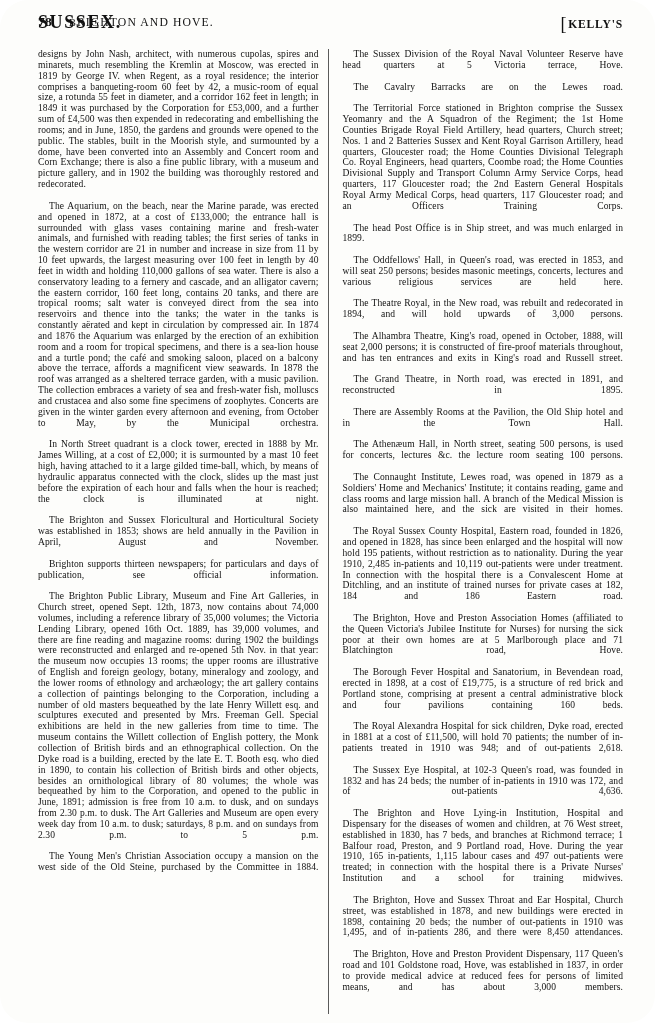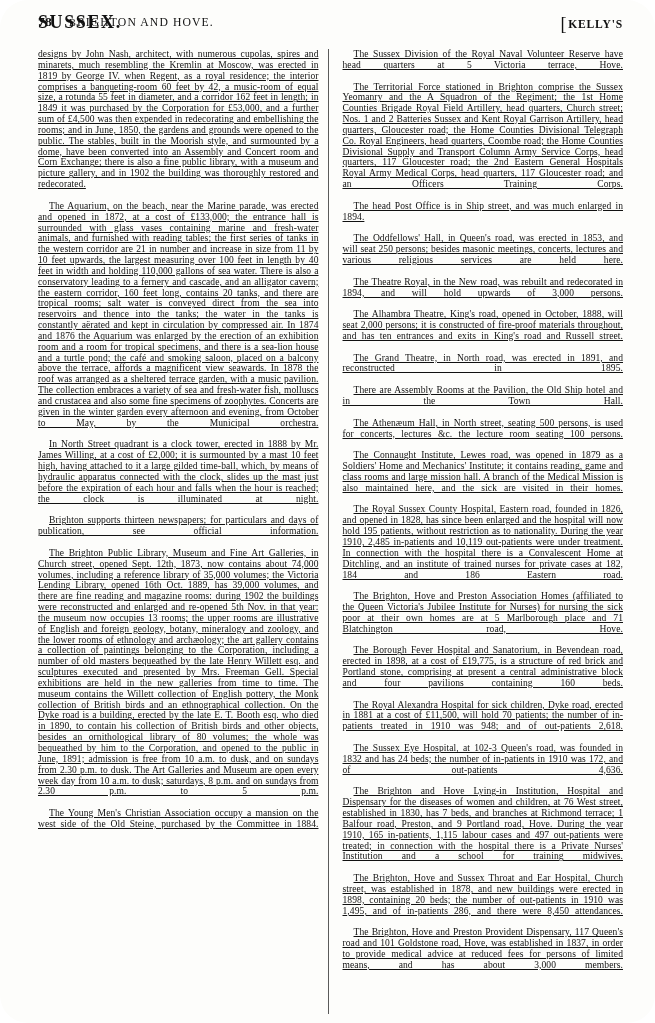--- a/index.html
+++ b/index.html
@@ -69,21 +69,20 @@
     font-weight: normal;
     vertical-align: -2px;
     margin-right: 1px;
   }
 
   
   .columns {
     display: flex;
     margin-top: 9px;
     height: 965px;
-    text-decoration: underline;
   }
   .col {
     width: 288px;
     font-size: 9.55px;
     line-height: 10.85px;
     text-align: justify;
     text-justify: inter-word;
     hyphens: none;
     letter-spacing: 0.08px;
   }
@@ -119,28 +118,30 @@
     <span class="rh-place"><span class="small-first">B</span><span>RIGHTON AND HOVE.</span></span>
     <span class="rh-county">SUSSEX.</span>
     <span class="rh-pub"><span class="rh-bracket">[</span><span>KELLY'S</span></span>
   </div>
 
   <div class="columns">
     <div class="col col-left">
         <p class="cont">designs by John Nash, architect, with numerous cupolas, spires and minarets, much resembling the Kremlin at Moscow, was erected in 1819 by George IV. when Regent, as a royal residence; the interior comprises a banqueting-room 60 feet by 42, a music-room of equal size, a rotunda 55 feet in diameter, and a corridor 162 feet in length; in 1849 it was purchased by the Corporation for £53,000, and a further sum of £4,500 was then expended in redecorating and embellishing the rooms; and in June, 1850, the gardens and grounds were opened to the public. The stables, built in the Moorish style, and surmounted by a dome, have been converted into an Assembly and Concert room and Corn Exchange; there is also a fine public library, with a museum and picture gallery, and in 1902 the building was thoroughly restored and redecorated.</p>
         <p>The Aquarium, on the beach, near the Marine parade, was erected and opened in 1872, at a cost of £133,000; the entrance hall is surrounded with glass vases containing marine and fresh-water animals, and furnished with reading tables; the first series of tanks in the western corridor are 21 in number and increase in size from 11 by 10 feet upwards, the largest measuring over 100 feet in length by 40 feet in width and holding 110,000 gallons of sea water. There is also a conservatory leading to a fernery and cascade, and an alligator cavern; the eastern corridor, 160 feet long, contains 20 tanks, and there are tropical rooms; salt water is conveyed direct from the sea into reservoirs and thence into the tanks; the water in the tanks is constantly aërated and kept in circulation by compressed air. In 1874 and 1876 the Aquarium was enlarged by the erection of an exhibition room and a room for tropical specimens, and there is a sea-lion house and a turtle pond; the café and smoking saloon, placed on a balcony above the terrace, affords a magnificent view seawards. In 1878 the roof was arranged as a sheltered terrace garden, with a music pavilion. The collection embraces a variety of sea and fresh-water fish, molluscs and crustacea and also some fine specimens of zoophytes. Concerts are given in the winter garden every afternoon and evening, from October to May, by the Municipal orchestra.</p>
         <p>In North Street quadrant is a clock tower, erected in 1888 by Mr. James Willing, at a cost of £2,000; it is surmounted by a mast 10 feet high, having attached to it a large gilded time-ball, which, by means of hydraulic apparatus connected with the clock, slides up the mast just before the expiration of each hour and falls when the hour is reached; the clock is illuminated at night.</p>
+        <p>The Brighton and Sussex Floricultural and Horticultural Society was established in 1853; shows are held annually in the Pavilion in April, August and November.</p>
         <p>Brighton supports thirteen newspapers; for particulars and days of publication, see official information.</p>
         <p>The Brighton Public Library, Museum and Fine Art Galleries, in Church street, opened Sept. 12th, 1873, now contains about 74,000 volumes, including a reference library of 35,000 volumes; the Victoria Lending Library, opened 16th Oct. 1889, has 39,000 volumes, and there are fine reading and magazine rooms: during 1902 the buildings were reconstructed and enlarged and re-opened 5th Nov. in that year: the museum now occupies 13 rooms; the upper rooms are illustrative of English and foreign geology, botany, mineralogy and zoology, and the lower rooms of ethnology and archæology; the art gallery contains a collection of paintings belonging to the Corporation, including a number of old masters bequeathed by the late Henry Willett esq. and sculptures executed and presented by Mrs. Freeman Gell. Special exhibitions are held in the new galleries from time to time. The museum contains the Willett collection of English pottery, the Monk collection of British birds and an ethnographical collection. On the Dyke road is a building, erected by the late E. T. Booth esq. who died in 1890, to contain his collection of British birds and other objects, besides an ornithological library of 80 volumes; the whole was bequeathed by him to the Corporation, and opened to the public in June, 1891; admission is free from 10 a.m. to dusk, and on sundays from 2.30 p.m. to dusk. The Art Galleries and Museum are open every week day from 10 a.m. to dusk; saturdays, 8 p.m. and on sundays from 2.30 p.m. to 5 p.m.</p>
         <p>The Young Men's Christian Association occupy a mansion on the west side of the Old Steine, purchased by the Committee in 1884.</p>
       </div>
     <div class="col col-right">
         <p>The Sussex Division of the Royal Naval Volunteer Reserve have head quarters at 5 Victoria terrace, Hove.</p>
+        <p>The Cavalry Barracks are on the Lewes road.</p>
         <p>The Territorial Force stationed in Brighton comprise the Sussex Yeomanry and the A Squadron of the Regiment; the 1st Home Counties Brigade Royal Field Artillery, head quarters, Church street; Nos. 1 and 2 Batteries Sussex and Kent Royal Garrison Artillery, head quarters, Gloucester road; the Home Counties Divisional Telegraph Co. Royal Engineers, head quarters, Coombe road; the Home Counties Divisional Supply and Transport Column Army Service Corps, head quarters, 117 Gloucester road; the 2nd Eastern General Hospitals Royal Army Medical Corps, head quarters, 117 Gloucester road; and an Officers Training Corps.</p>
-        <p>The head Post Office is in Ship street, and was much enlarged in 1894.</p>
+        <p>The head Post Office is in Ship street, and was much enlarged in 1899.</p>
         <p>The Oddfellows' Hall, in Queen's road, was erected in 1853, and will seat 250 persons; besides masonic meetings, concerts, lectures and various religious services are held here.</p>
         <p>The Theatre Royal, in the New road, was rebuilt and redecorated in 1894, and will hold upwards of 3,000 persons.</p>
         <p>The Alhambra Theatre, King's road, opened in October, 1888, will seat 2,000 persons; it is constructed of fire-proof materials throughout, and has ten entrances and exits in King's road and Russell street.</p>
         <p>The Grand Theatre, in North road, was erected in 1891, and reconstructed in 1895.</p>
         <p>There are Assembly Rooms at the Pavilion, the Old Ship hotel and in the Town Hall.</p>
         <p>The Athenæum Hall, in North street, seating 500 persons, is used for concerts, lectures &amp;c. the lecture room seating 100 persons.</p>
         <p>The Connaught Institute, Lewes road, was opened in 1879 as a Soldiers' Home and Mechanics' Institute; it contains reading, game and class rooms and large mission hall. A branch of the Medical Mission is also maintained here, and the sick are visited in their homes.</p>
         <p>The Royal Sussex County Hospital, Eastern road, founded in 1826, and opened in 1828, has since been enlarged and the hospital will now hold 195 patients, without restriction as to nationality. During the year 1910, 2,485 in-patients and 10,119 out-patients were under treatment. In connection with the hospital there is a Convalescent Home at Ditchling, and an institute of trained nurses for private cases at 182, 184 and 186 Eastern road.</p>
         <p>The Brighton, Hove and Preston Association Homes (affiliated to the Queen Victoria's Jubilee Institute for Nurses) for nursing the sick poor at their own homes are at 5 Marlborough place and 71 Blatchington road, Hove.</p>
         <p>The Borough Fever Hospital and Sanatorium, in Bevendean road, erected in 1898, at a cost of £19,775, is a structure of red brick and Portland stone, comprising at present a central administrative block and four pavilions containing 160 beds.</p>

